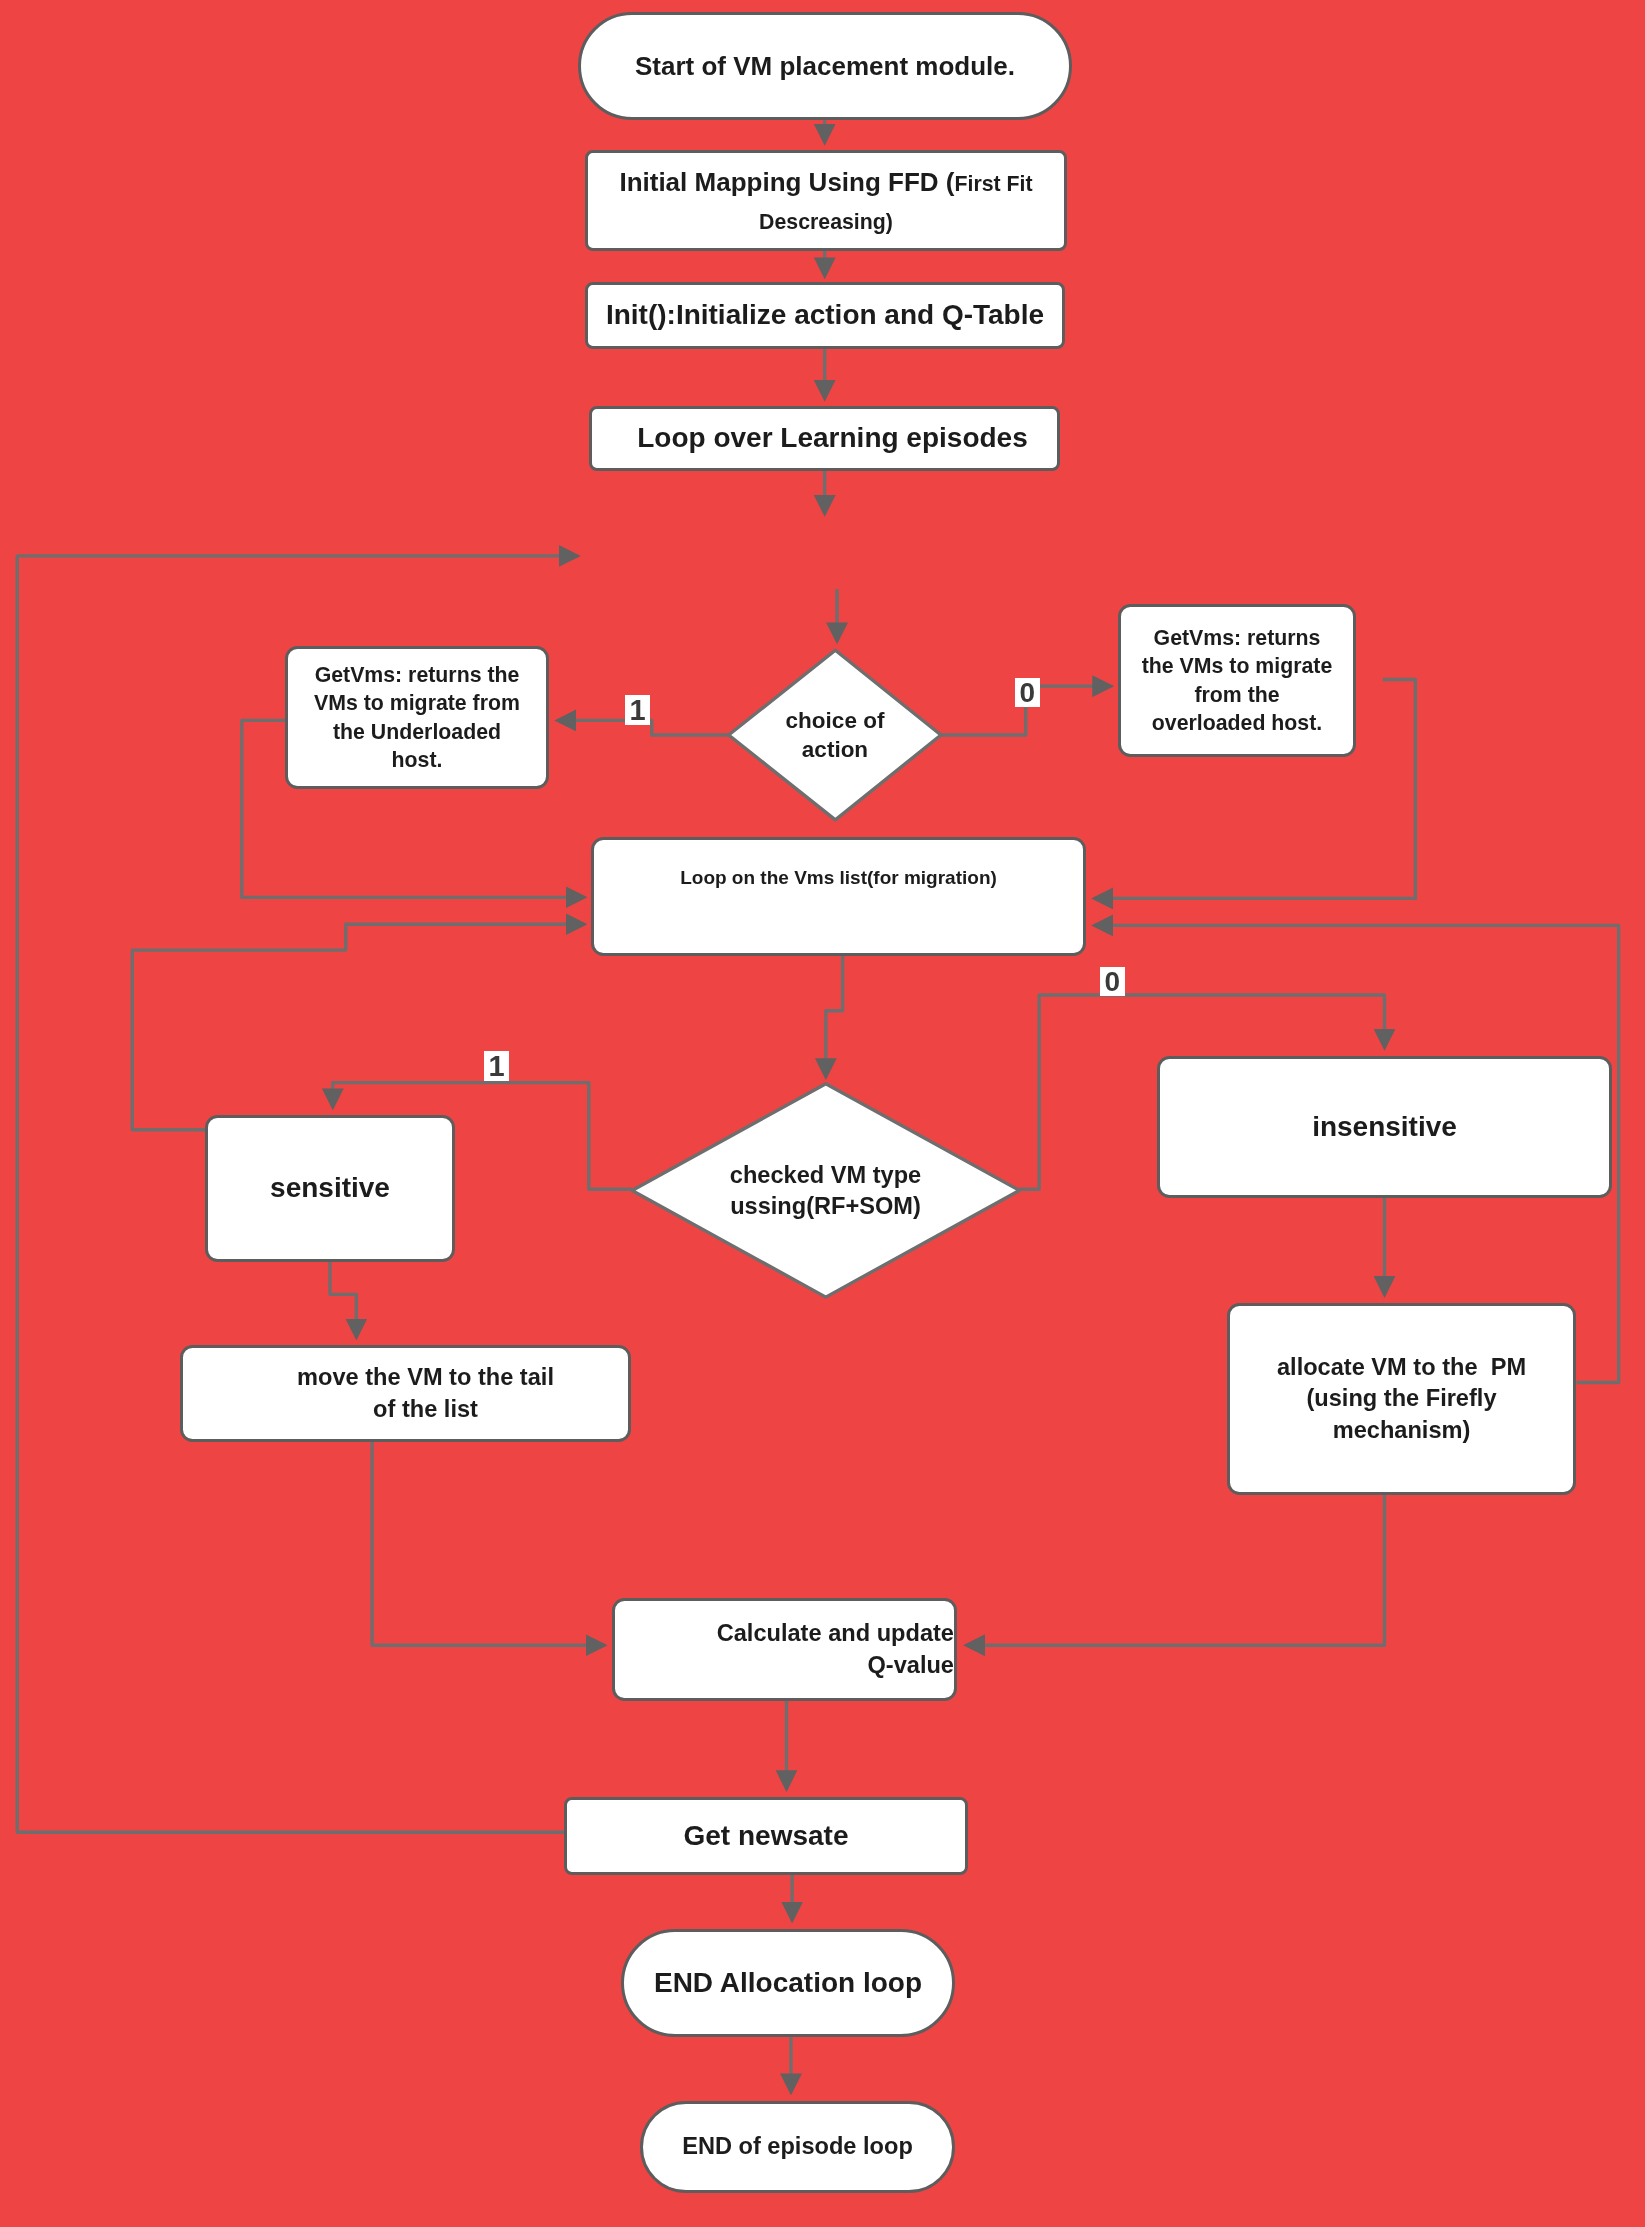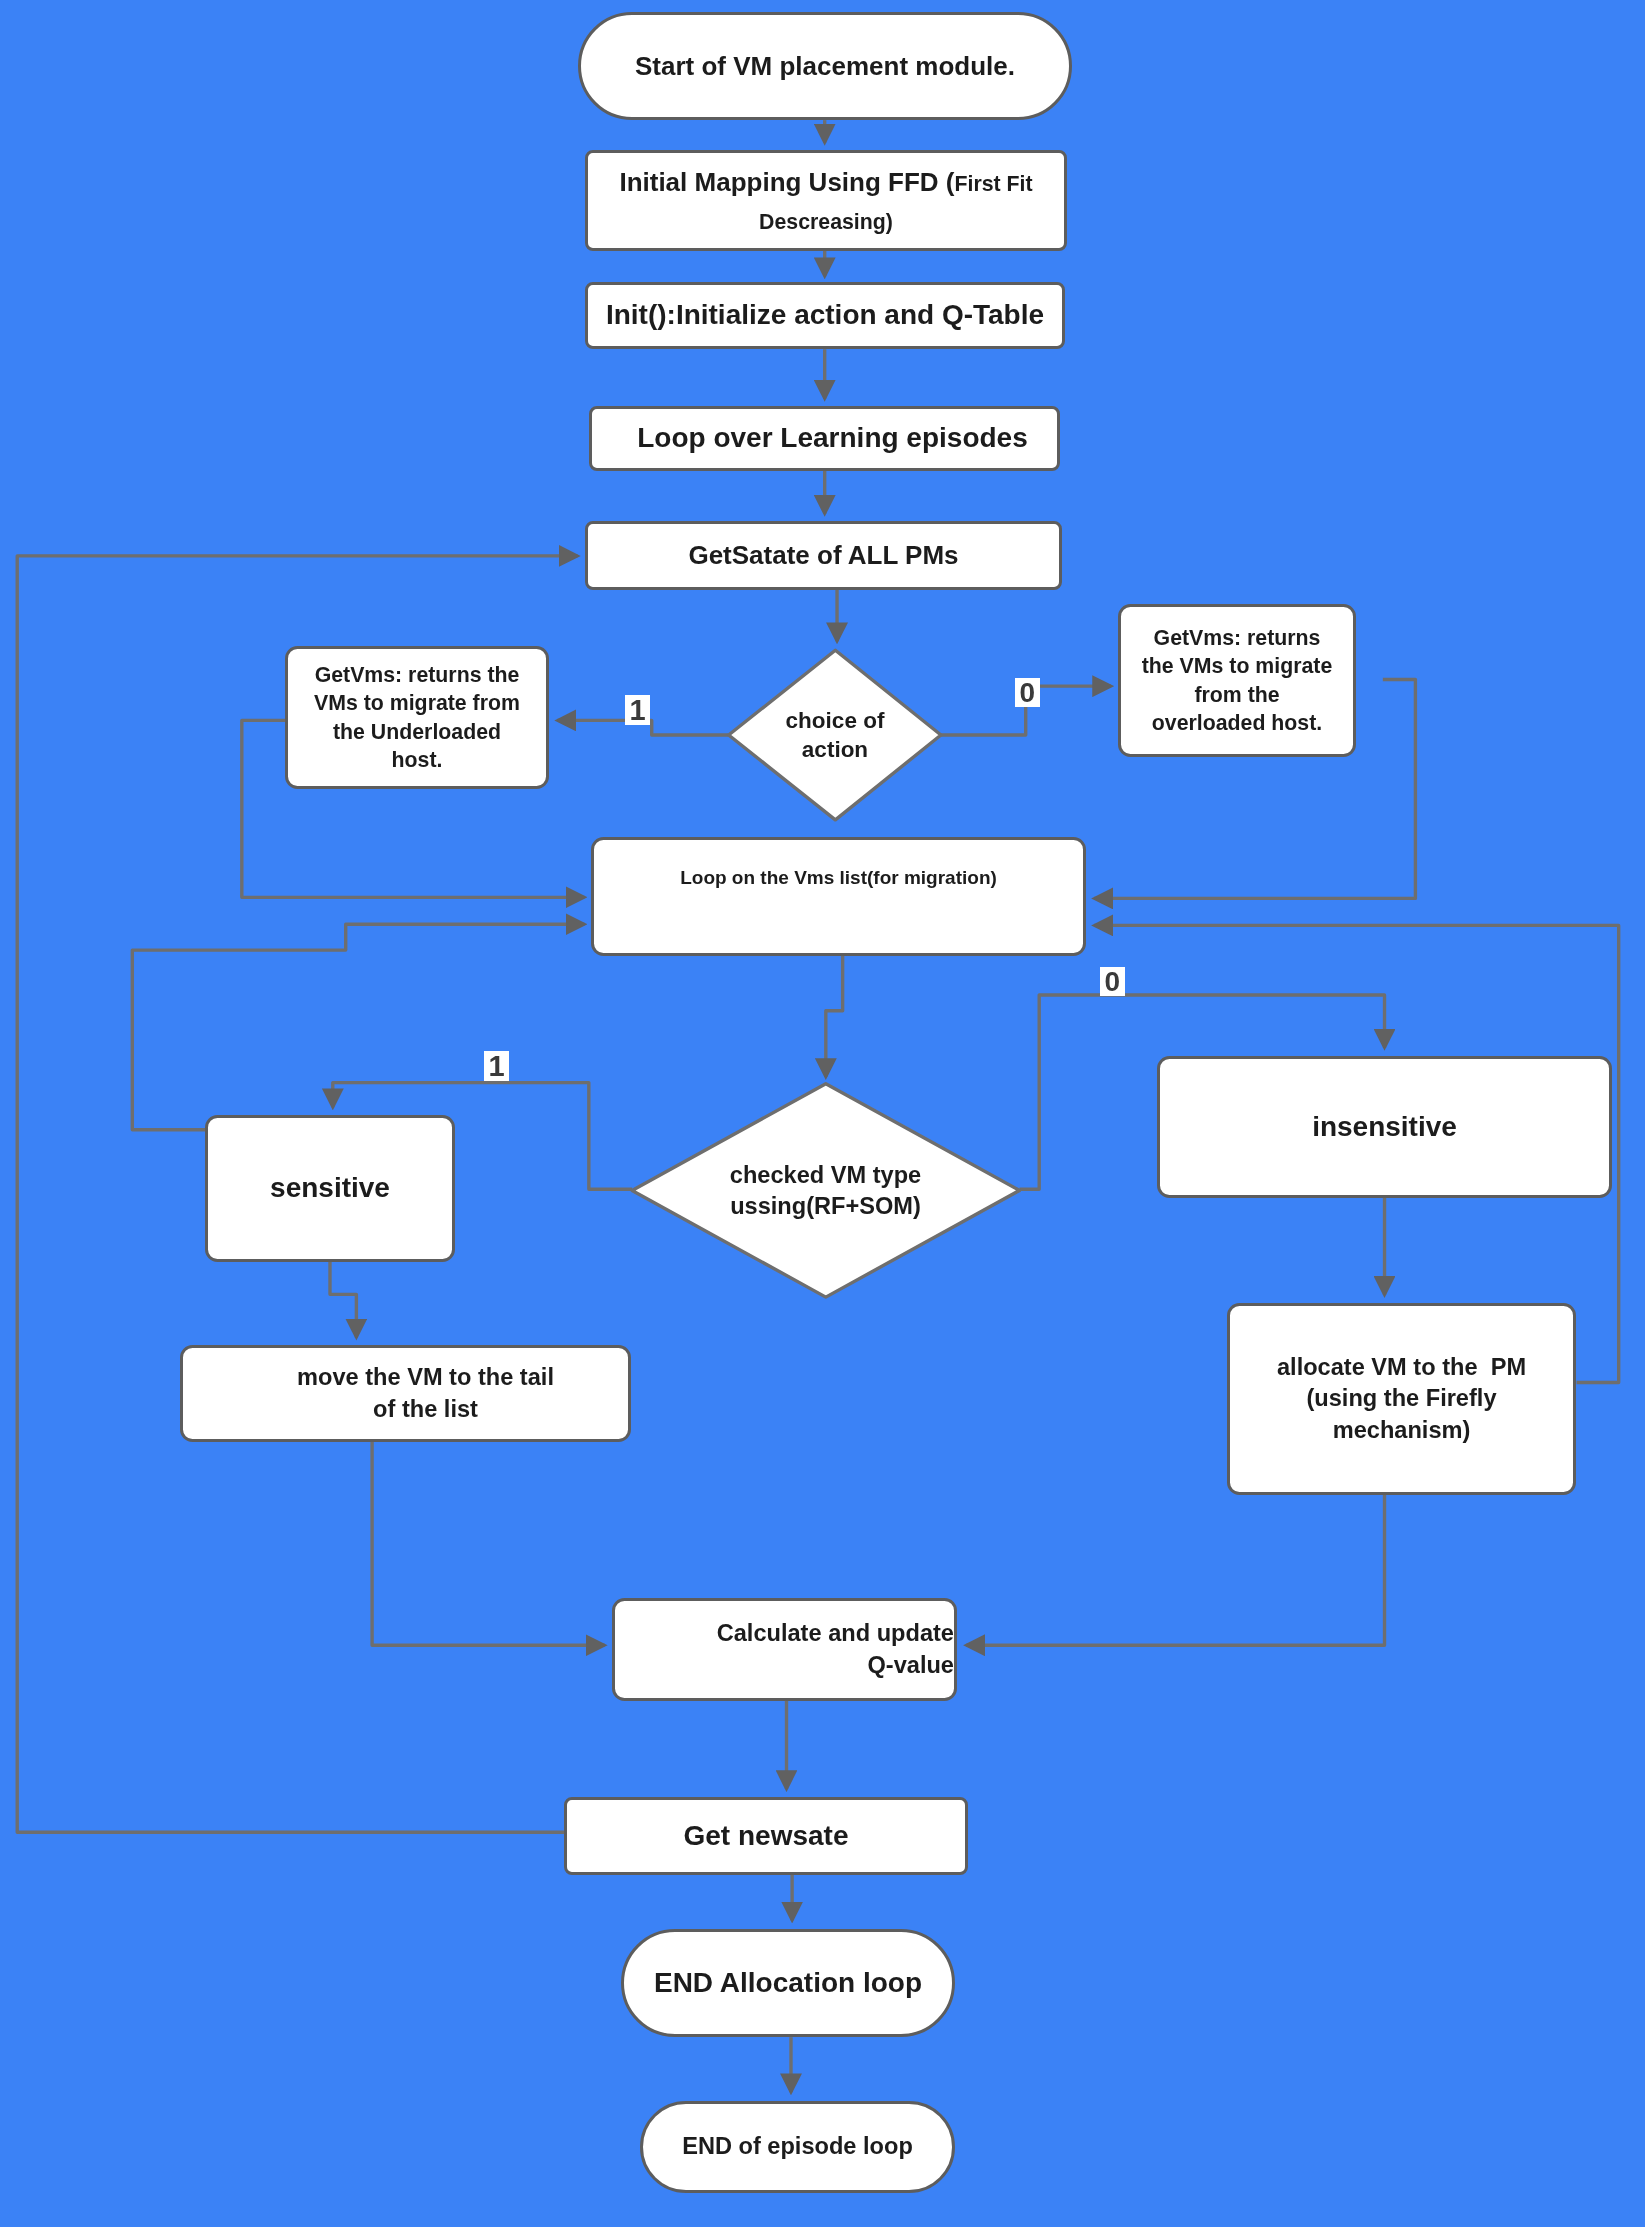--- a/index.html
+++ b/index.html
@@ -1,20 +1,20 @@
 <!DOCTYPE html>
 <html style="font-size:9px"><head>
 <meta charset="utf-8">
 <style>
   html, body { margin: 0; padding: 0; background: #ffffff; }
   #canvas {
     position: relative;
     width: 1646px;
     height: 2227px;
-    background: #3b82f6;
+    background: #ef4444;
     font-family: "Liberation Sans", "DejaVu Sans", sans-serif;
     color: #1c1c1c;
     overflow: hidden;
   }
   #wires { position: absolute; left: 0; top: 0; z-index: 1; }
   .box {
     position: absolute;
     box-sizing: border-box;
     background: #ffffff;
     border: 3.9px solid #5d5d5d;
@@ -104,23 +104,20 @@
   </div>
 
   <div class="box f44" style="left:585px; top:282px; width:480px; height:67px; border-radius:7.9px;">
     <div class="ln">Init():Initialize action and Q-Table</div>
   </div>
 
   <div class="box f44" style="left:589px; top:406px; width:471px; height:65px; border-radius:7.9px;padding-left:16px;">
     <div class="ln">Loop over Learning episodes</div>
   </div>
 
-  <div class="box f46" style="left:585px; top:521px; width:477px; height:69px; border-radius:7.9px;">
-    <div class="ln">GetSatate of ALL PMs</div>
-  </div>
 
   <div class="dtext f40" style="left:745px; top:690px; width:180px; height:90px;">
     <div class="ln">choice of</div>
     <div class="ln">action</div>
   </div>
 
   <div class="box f38" style="left:285px; top:646px; width:264px; height:143px;">
     <div class="ln">GetVms: returns the</div>
     <div class="ln">VMs to migrate from</div>
     <div class="ln">the Underloaded</div>

